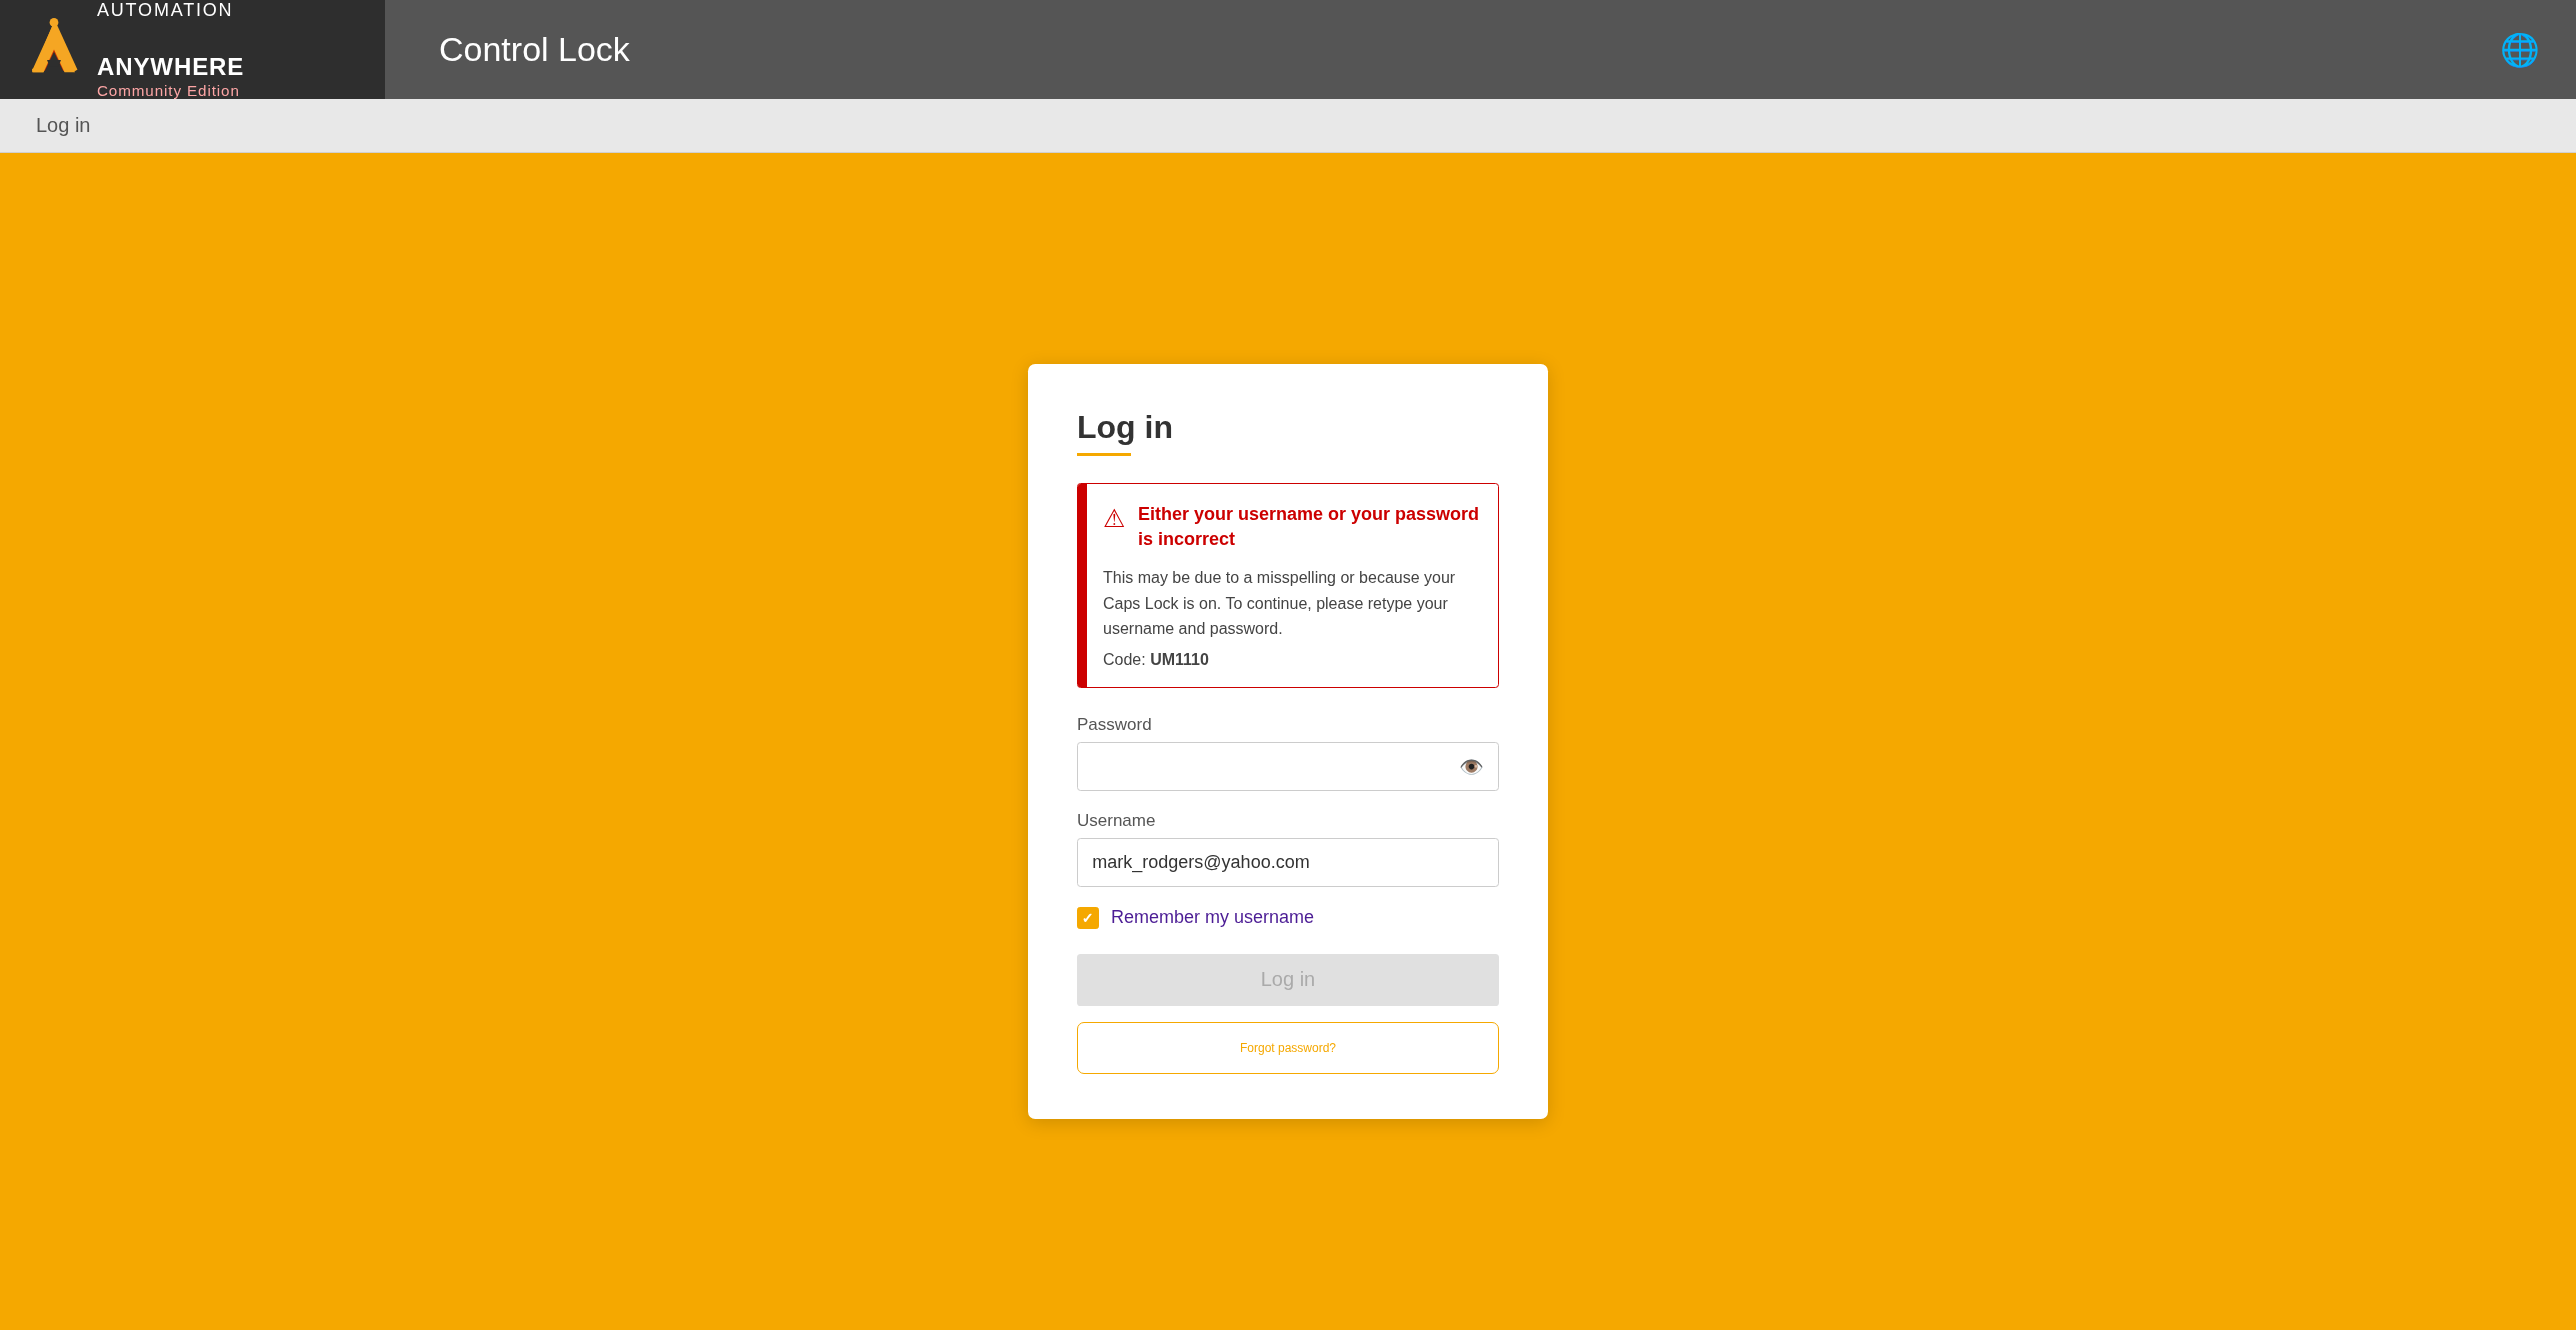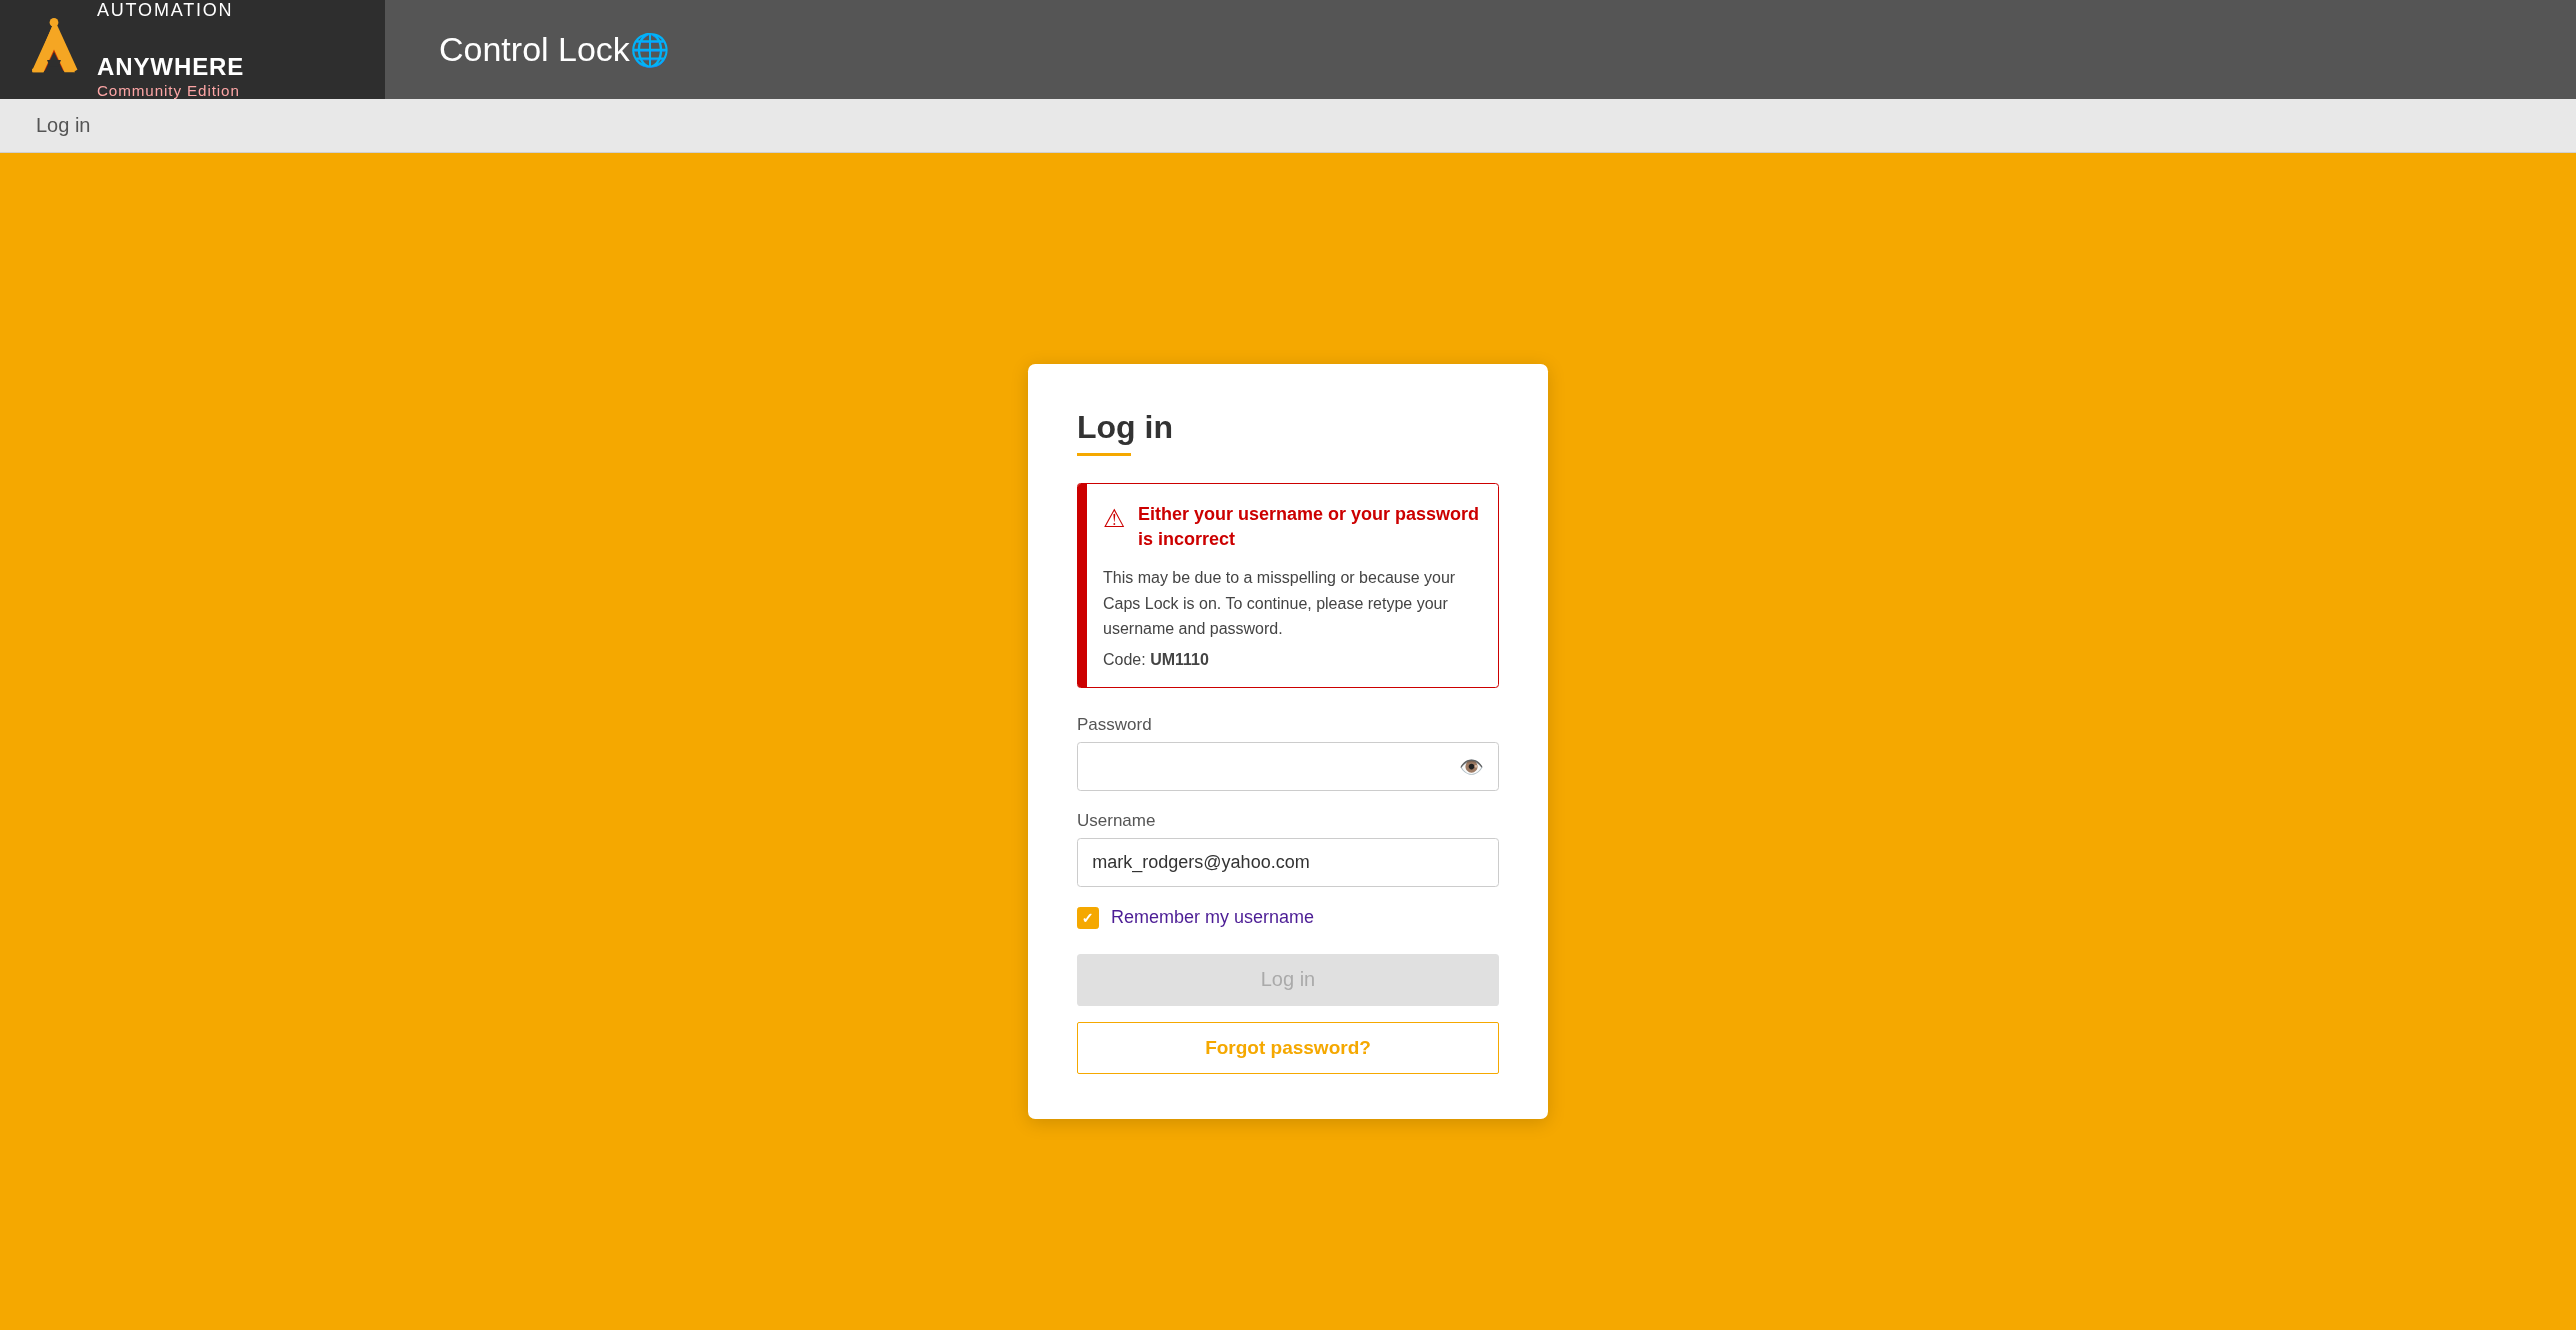--- a/index.html
+++ b/index.html
@@ -16,21 +16,21 @@
       display: flex;
       flex-direction: column;
     }
 
     
     .header-top {
       background-color: #555555;
       height: 99px;
       display: flex;
       align-items: center;
-      justify-content: flex-start;
+      justify-content: space-between;
       padding: 0 36px;
       flex-shrink: 0;
     }
 
     .header-left {
       display: flex;
       align-items: center;
       gap: 0;
     }
 
@@ -285,24 +285,24 @@
       font-size: 20px;
       cursor: default;
       margin-bottom: 16px;
     }
 
     .btn-forgot {
       width: 100%;
       height: 52px;
       background-color: #ffffff;
       border: 1.8px solid #f5a800;
-      border-radius: 2px;
+      border-radius: 7px;
       color: #f5a800;
-      font-size: 19px;
-      font-weight: 700;
+      font-size: 12px;
+      font-weight: 400;
       cursor: pointer;
     }
   </style>
 </head>
 <body>
 
 <div class="header-top">
   <div class="header-left">
     <div class="logo-area">
 

